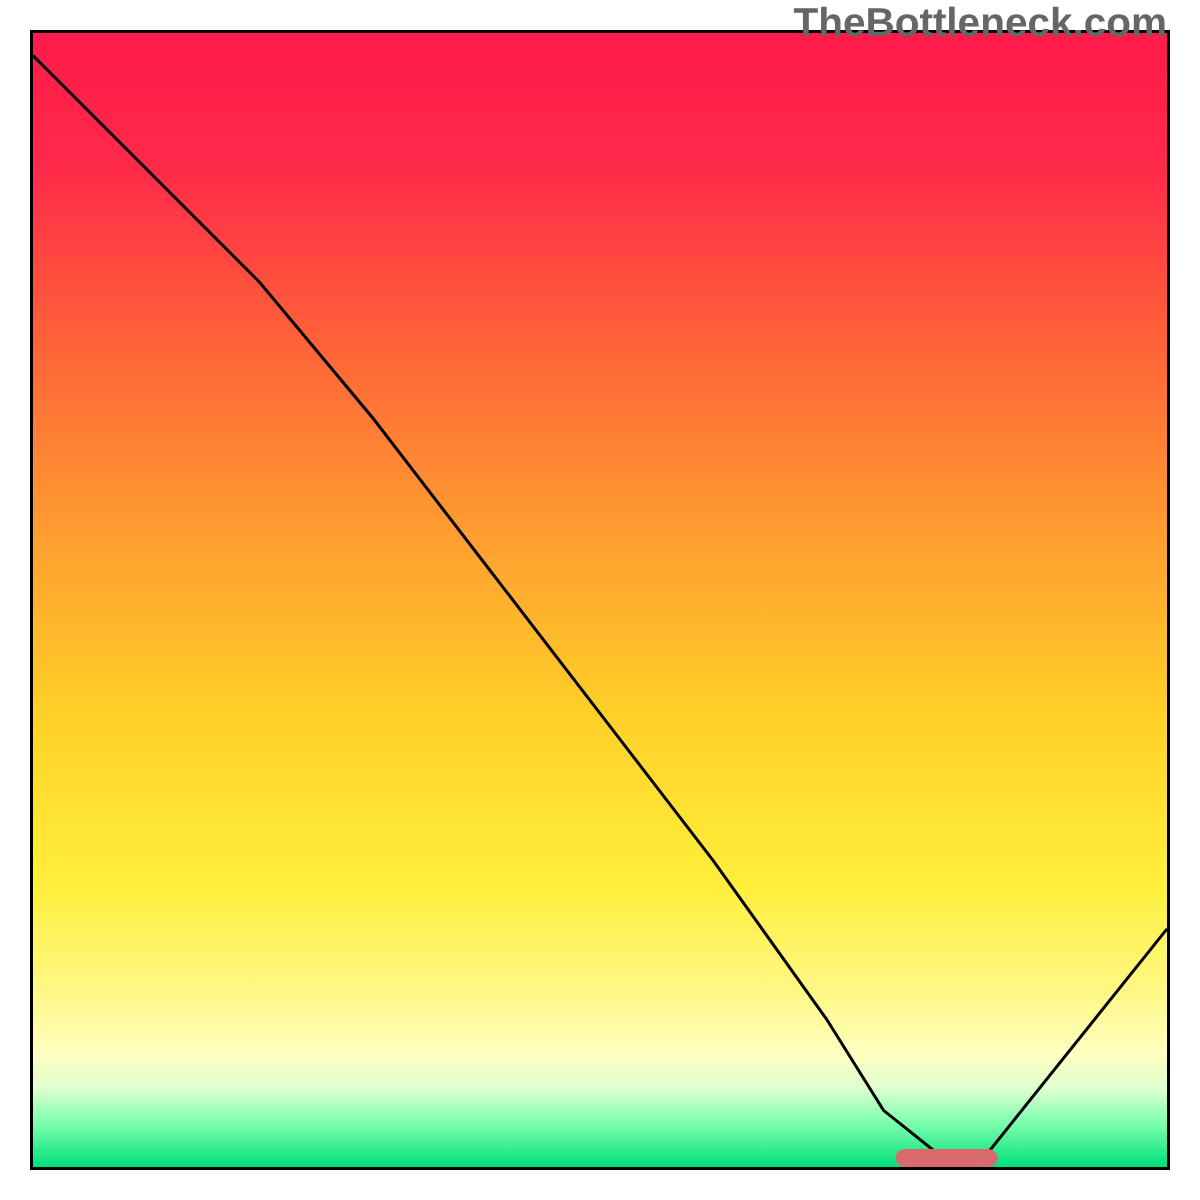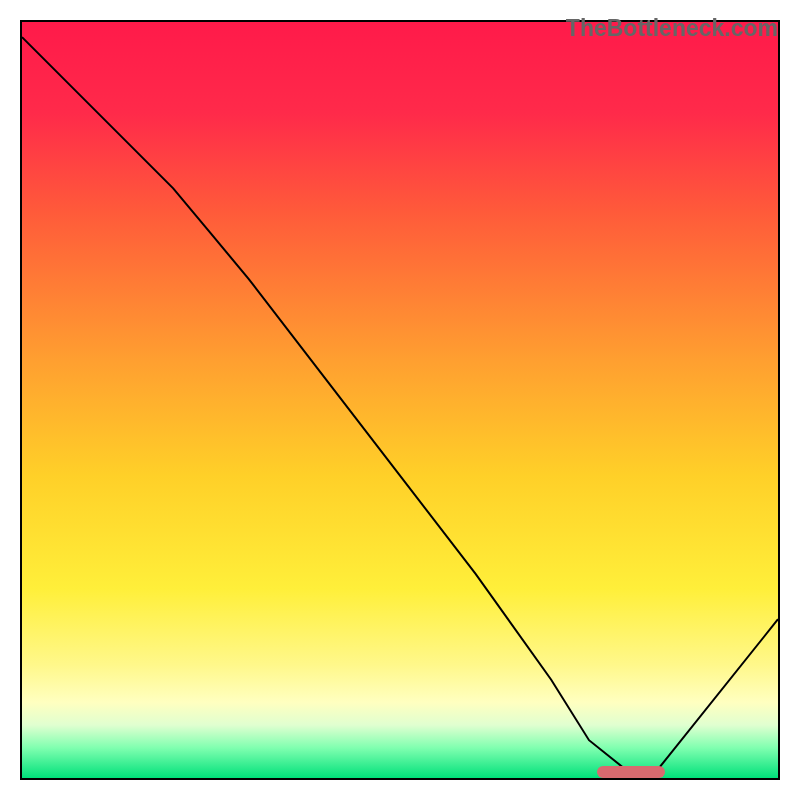--- a/index.html
+++ b/index.html
@@ -31,23 +31,23 @@
     left: 0; top: 0; right: 0; bottom: 0;
   }
   .overlay-curve {
     position: absolute;
     left: 0; top: 0;
     width: 100%;
     height: 100%;
   }
   .watermark {
     position: absolute;
-    top: 15px;
+    top: 0px;
     right: 22px;
-    font-size: 23px;
+    font-size: 27px;
     font-weight: bold;
     color: #666;
     z-index: 5;
   }
   .marker-bar {
     position: absolute;
     background: #d86a6f;
     border-radius: 6px;
     height: 12px;
   }

